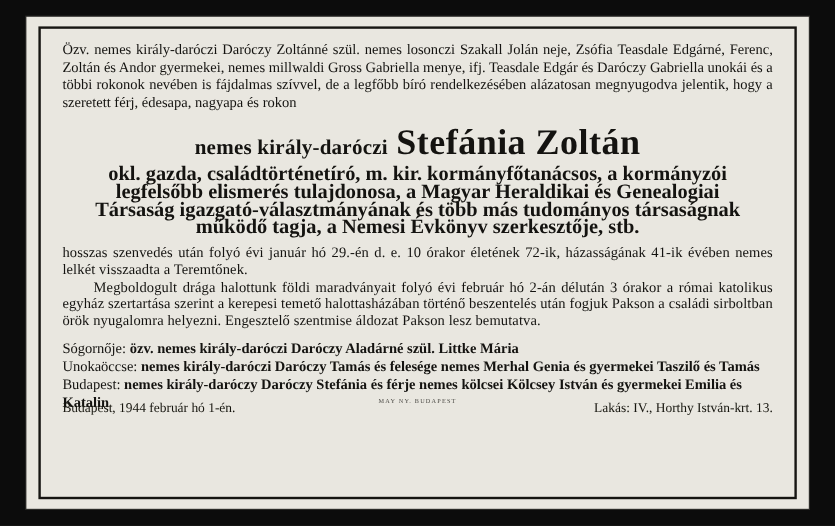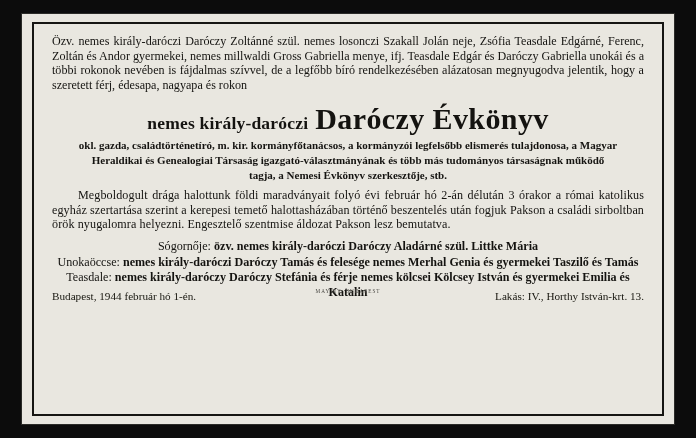--- a/index.html
+++ b/index.html
@@ -72,37 +72,36 @@
   }
   .name-main {
     font-size: 30px;
     font-weight: bold;
     letter-spacing: 0.4px;
     margin-left: 7px;
     vertical-align: baseline;
   }
   .titles {
     text-align: center;
-    font-size: 11px;
+    font-size: 17px;
     line-height: 14.6px;
     font-weight: bold;
     margin: 2px 26px 6px 26px;
   }
   .block {
     margin-top: 0;
   }
   .indent { text-indent: 26px; }
 
   .relatives {
     margin-top: 8px;
     font-size: 12.1px;
     line-height: 15.2px;
   }
   .rel-row {
-    text-align: center;
   }
   .rel-label {
     font-weight: normal;
   }
   .rel-val {
     font-weight: bold;
   }
 
   .footer {
     position: absolute;
@@ -131,40 +130,41 @@
 <body>
 
 <div class="page">
   <div class="sheet">
     <div class="frame"></div>
     <div class="content">
 
       <p class="intro">Özv. nemes király-daróczi Daróczy Zoltánné szül. nemes losonczi Szakall Jolán neje, Zsófia Teasdale Edgárné, Ferenc, Zoltán és Andor gyermekei, nemes millwaldi Gross Gabriella menye, ifj. Teasdale Edgár és Daróczy Gabriella unokái és a többi rokonok nevében is fájdalmas szívvel, de a legfőbb bíró rendelkezésében alázatosan megnyugodva jelentik, hogy a szeretett férj, édesapa, nagyapa és rokon</p>
 
       <div class="name-block">
-        <span class="name-pre">nemes király-daróczi</span><span class="name-main">Daróczy Évkönyv</span>
+        <span class="name-pre">nemes király-daróczi</span><span class="name-main">Stefánia Zoltán</span>
       </div>
 
       <div class="titles">okl. gazda, családtörténetíró, m. kir. kormányfőtanácsos, a kormányzói legfelsőbb elismerés tulajdonosa, a Magyar Heraldikai és Genealogiai Társaság igazgató-választmányának és több más tudományos társaságnak működő tagja, a Nemesi Évkönyv szerkesztője, stb.</div>
 
+      <p class="para">hosszas szenvedés után folyó évi január hó 29.-én d. e. 10 órakor életének 72-ik, házasságának 41-ik évében nemes lelkét visszaadta a Teremtőnek.</p>
 
       <p class="para indent block">Megboldogult drága halottunk földi maradványait folyó évi február hó 2-án délután 3 órakor a római katolikus egyház szertartása szerint a kerepesi temető halottasházában történő beszentelés után fogjuk Pakson a családi sirboltban örök nyugalomra helyezni. Engesztelő szentmise áldozat Pakson lesz bemutatva.</p>
 
 
       <div class="relatives">
         <div class="rel-row">
           <span class="rel-label">Sógornője:</span>
           <span class="rel-val">özv. nemes király-daróczi Daróczy Aladárné szül. Littke Mária</span>
         </div>
         <div class="rel-row">
           <span class="rel-label">Unokaöccse:</span>
           <span class="rel-val">nemes király-daróczi Daróczy Tamás és felesége nemes Merhal Genia és gyermekei Taszilő és Tamás</span>
         </div>
         <div class="rel-row">
-          <span class="rel-label">Teasdale:</span>
+          <span class="rel-label">Budapest:</span>
           <span class="rel-val">nemes király-daróczy Daróczy Stefánia és férje nemes kölcsei Kölcsey István és gyermekei Emilia és Katalin</span>
         </div>
       </div>
 
       <div class="imprint">MAY NY. BUDAPEST</div>
 
       <div class="footer">
         <div class="footer-row">
           <span>Budapest, 1944 február hó 1-én.</span>
           <span>Lakás: IV., Horthy István-krt. 13.</span>

